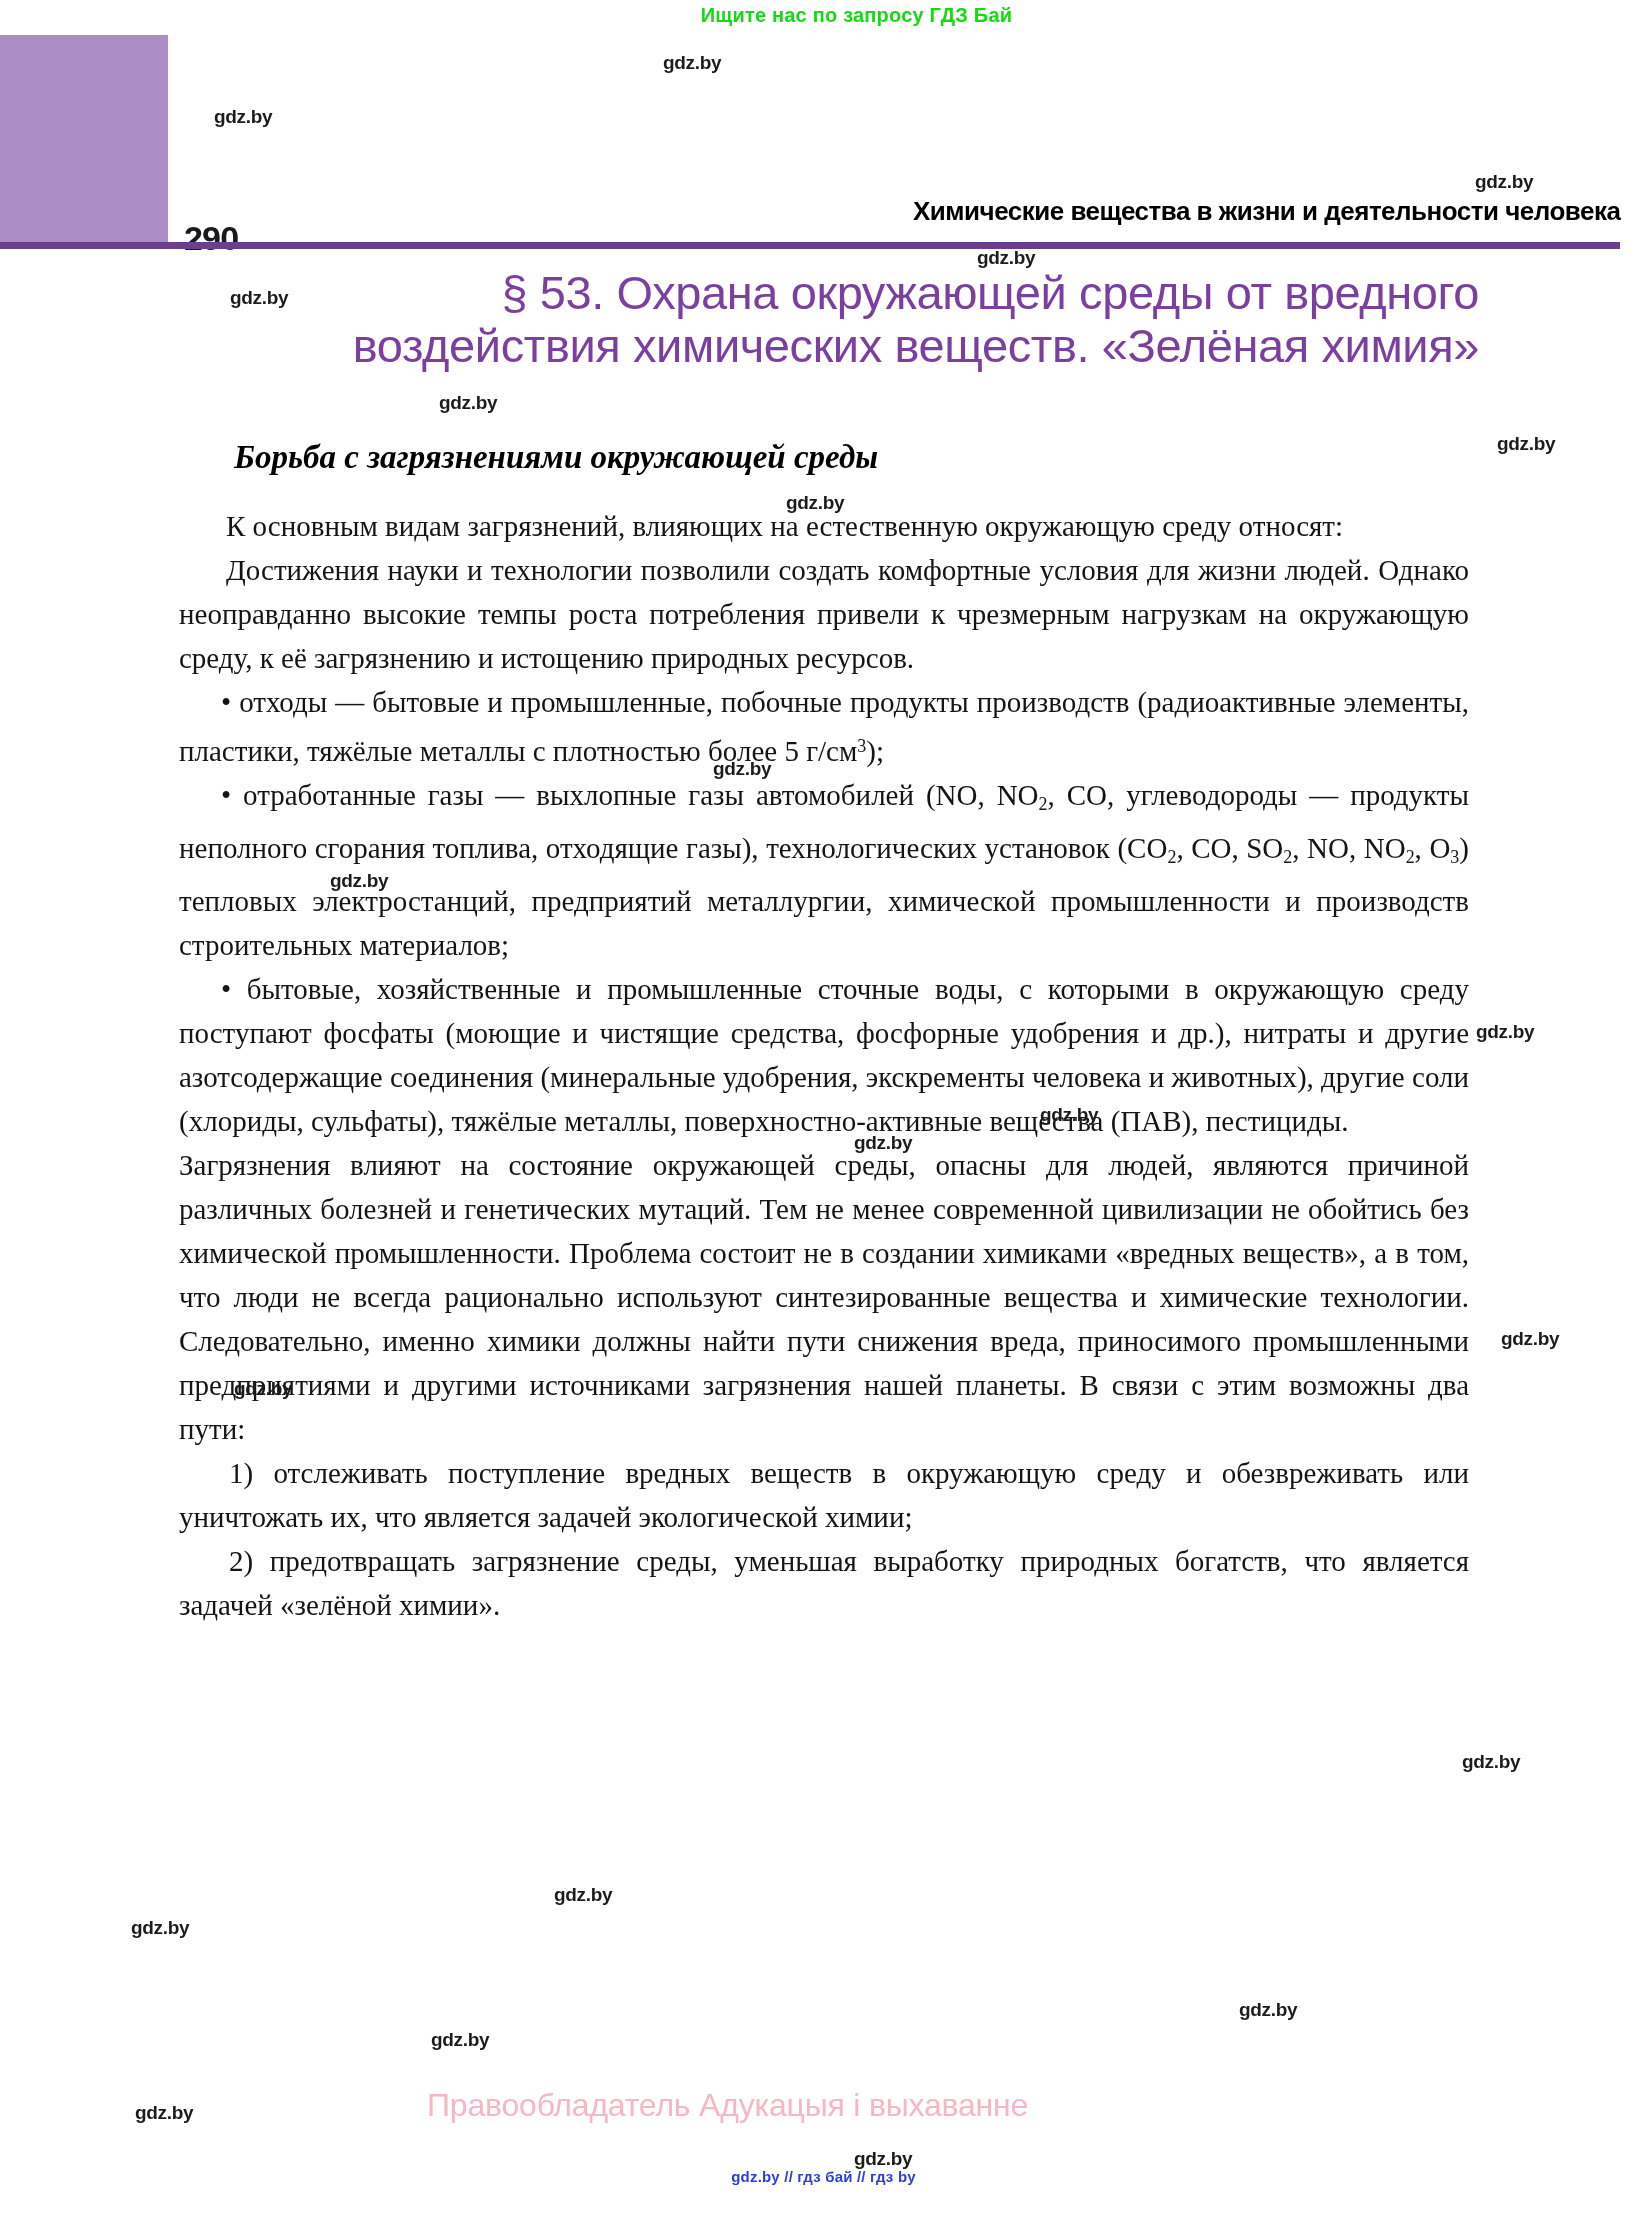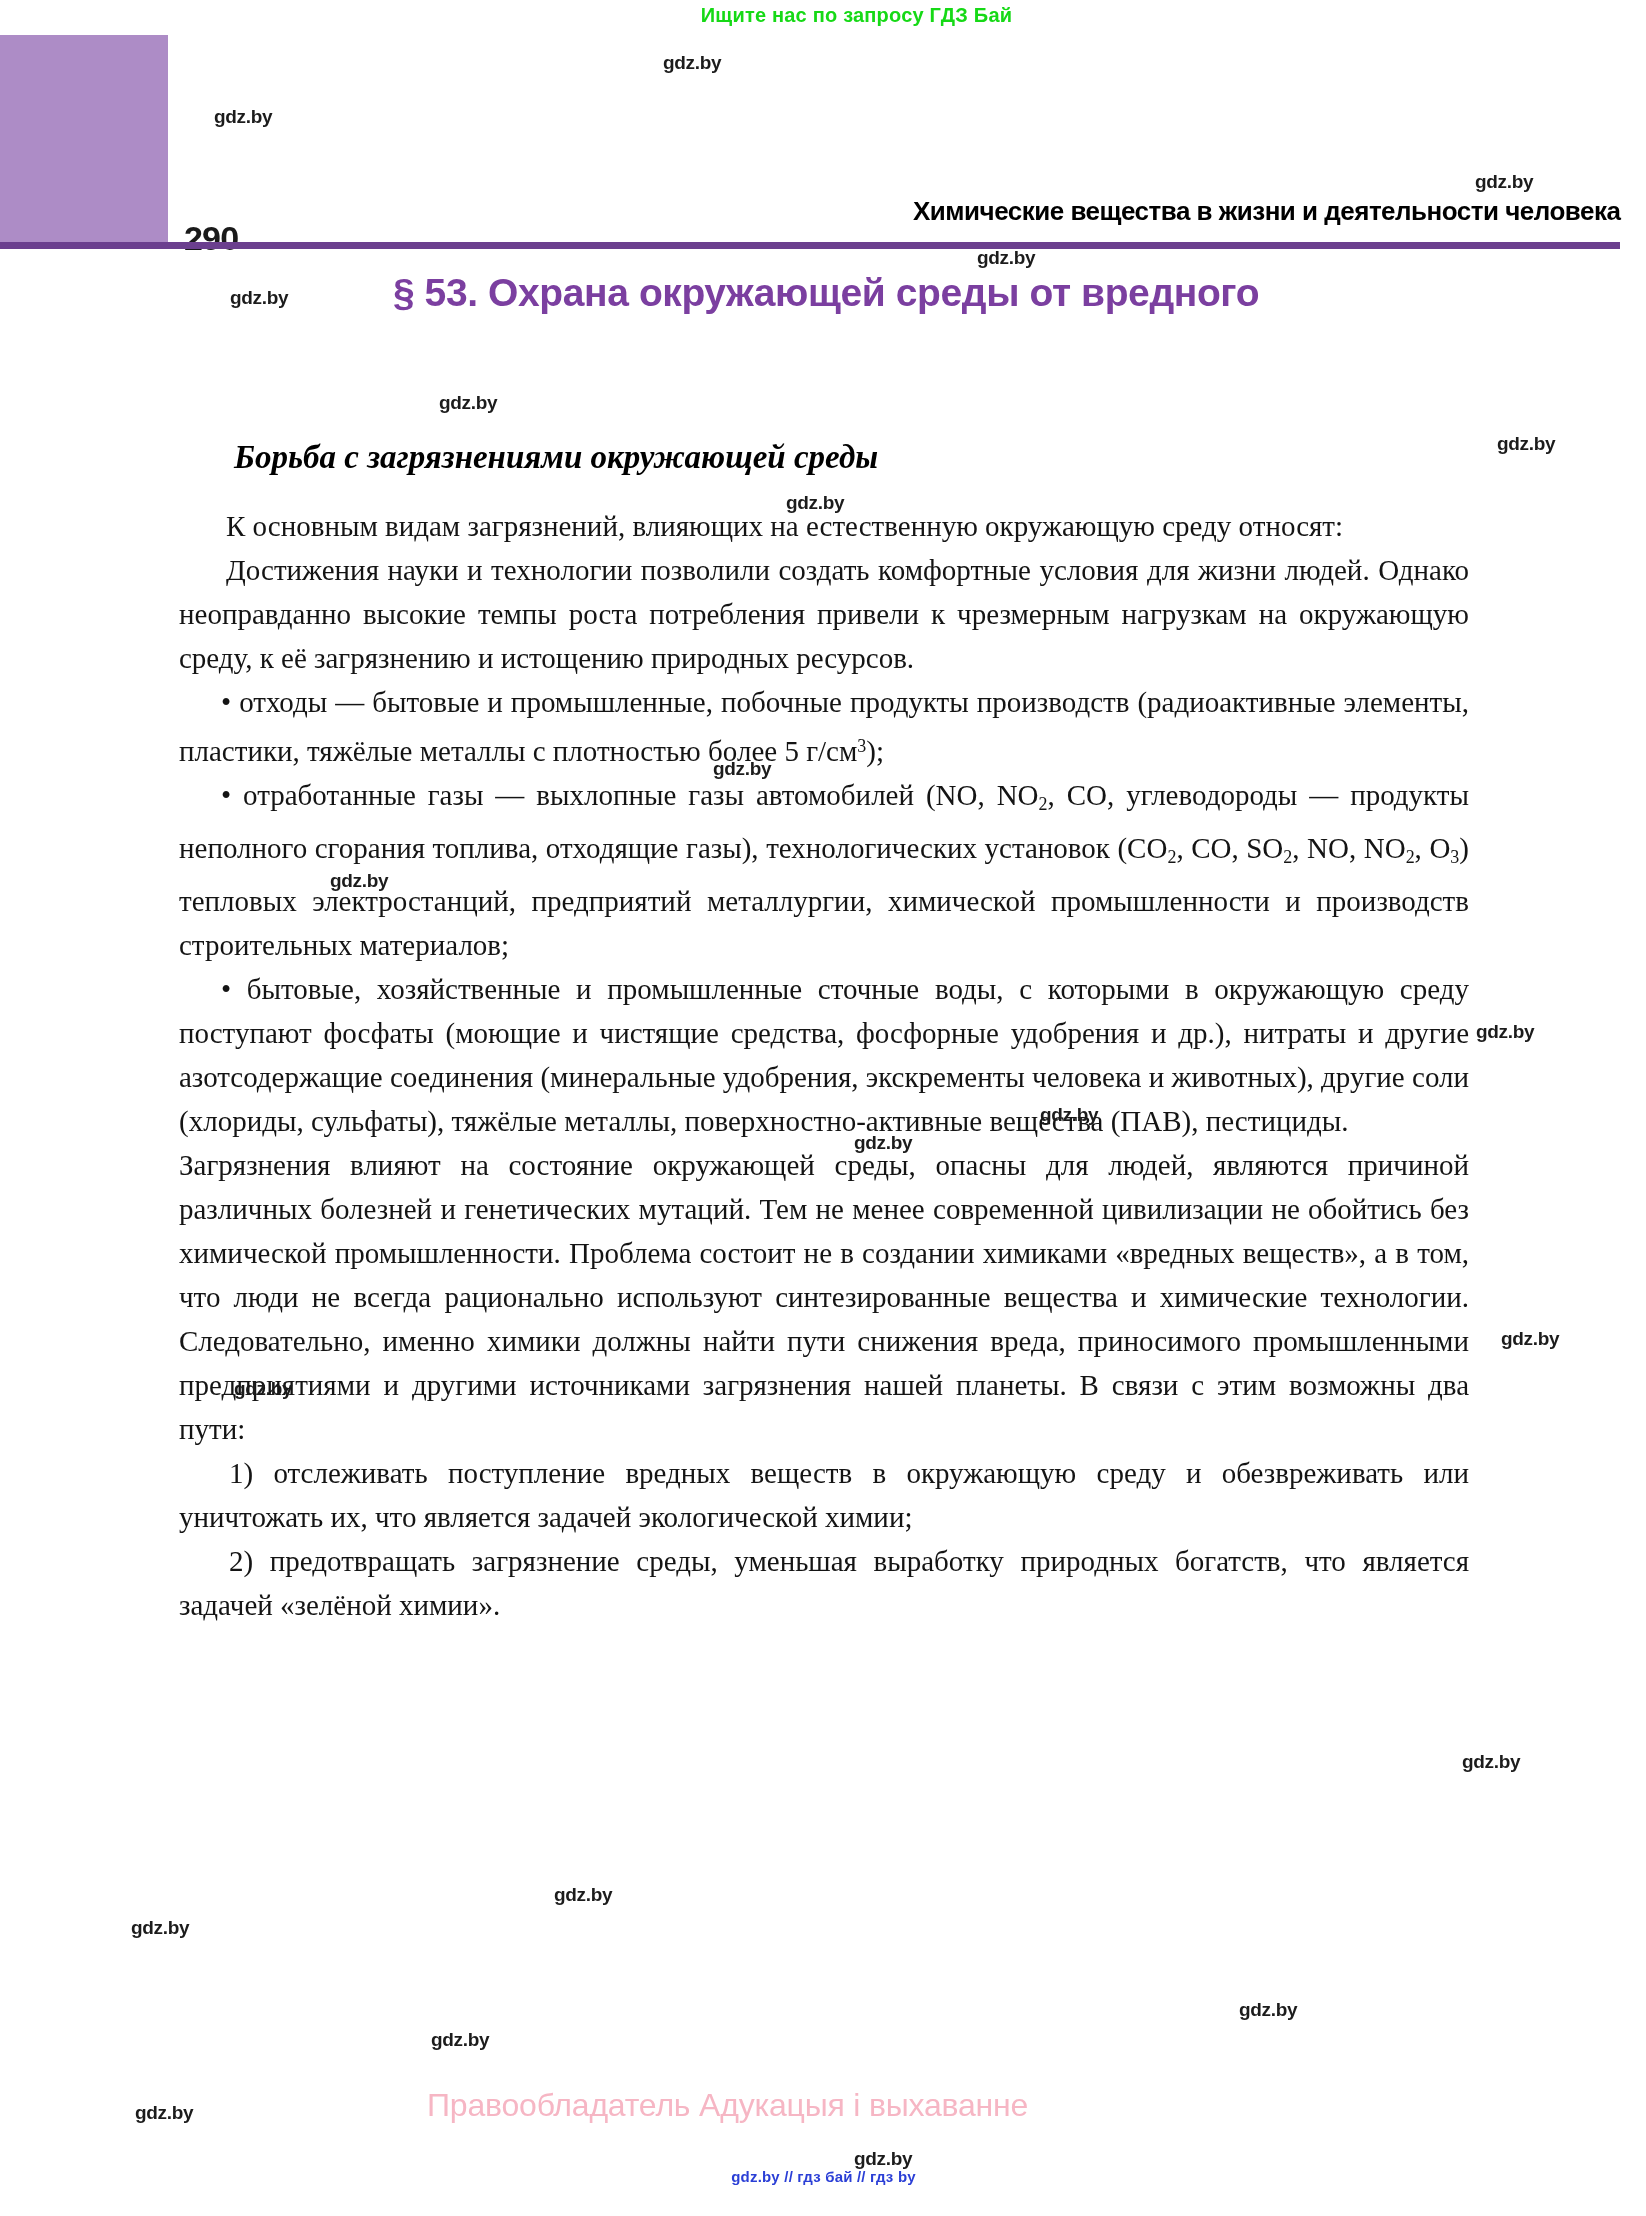--- a/index.html
+++ b/index.html
@@ -76,24 +76,24 @@
     height: 7.3px;
     background: #6b3f8e;
   }
 
   
   .section-title {
     position: absolute;
     left: 173px;
     top: 266px;
     width: 1306px;
-    text-align: center;
-    font-family: "Liberation Sans", sans-serif;
-    font-weight: 700;
-    font-size: 39px;
+    text-align: right;
+    font-family: "Liberation Sans", sans-serif;
+    font-weight: 400;
+    font-size: 47px;
     line-height: 53px;
     color: #7b3fa0;
     letter-spacing: -0.4px;
   }
 
   
   .subheading {
     position: absolute;
     left: 234px;
     top: 439px;
@@ -177,20 +177,21 @@
   <div class="corner-block"></div>
 
   <div class="page-number">290</div>
 
   <div class="running-title">Химические вещества в жизни и деятельности человека</div>
 
   <div class="head-rule"></div>
 
   <div class="section-title">
     <span>§ 53. Охрана окружающей среды от вредного</span><br>
+    <span>воздействия химических веществ. «Зелёная химия»</span>
   </div>
 
   <div class="subheading">Борьба с загрязнениями окружающей среды</div>
 
   <div class="body-block">
 
     <p>К основным видам загрязнений, влияющих на естественную окружающую среду относят:</p>
 
     <p>Достижения науки и технологии позволили создать комфортные условия для жизни людей. Однако неоправданно высокие темпы роста потребления привели к чрезмерным нагрузкам на окружающую среду, к её загрязнению и истощению природных ресурсов.</p>
 

